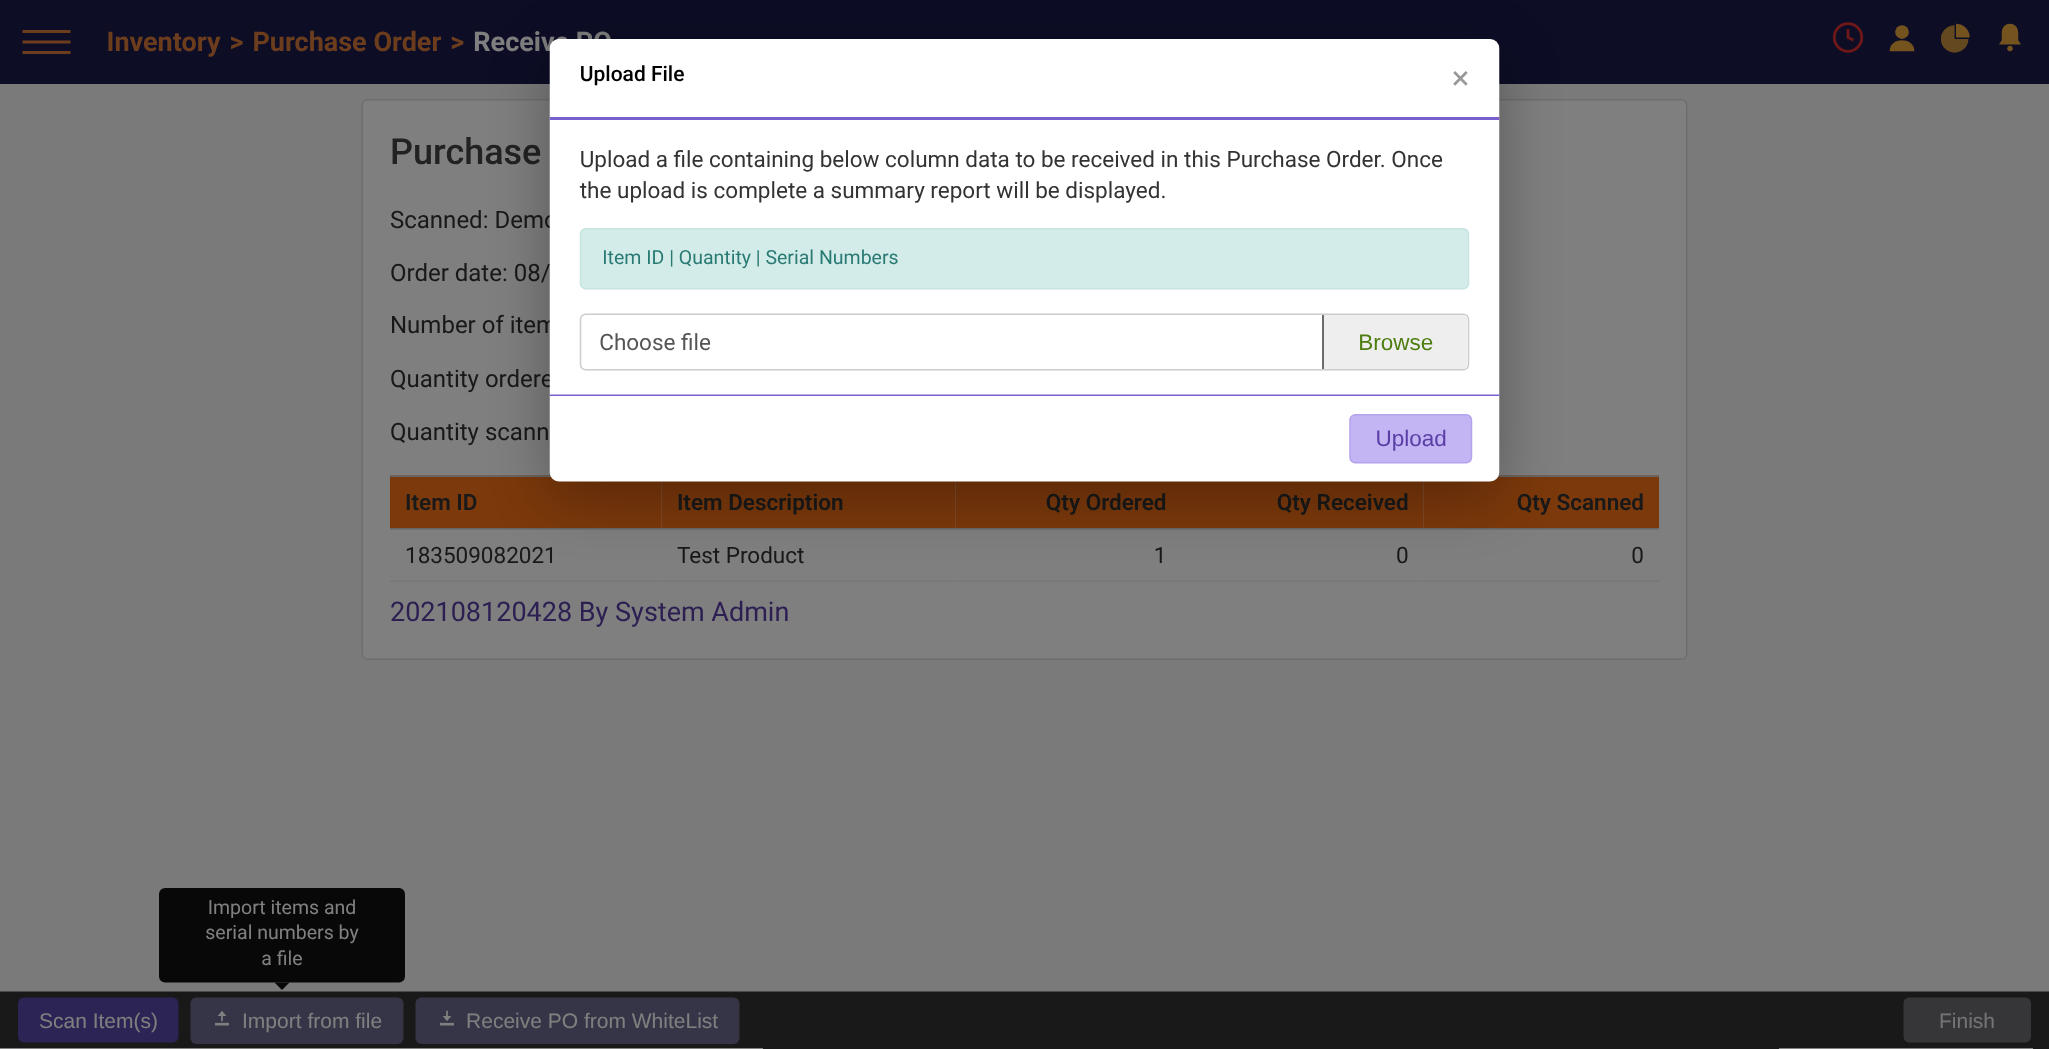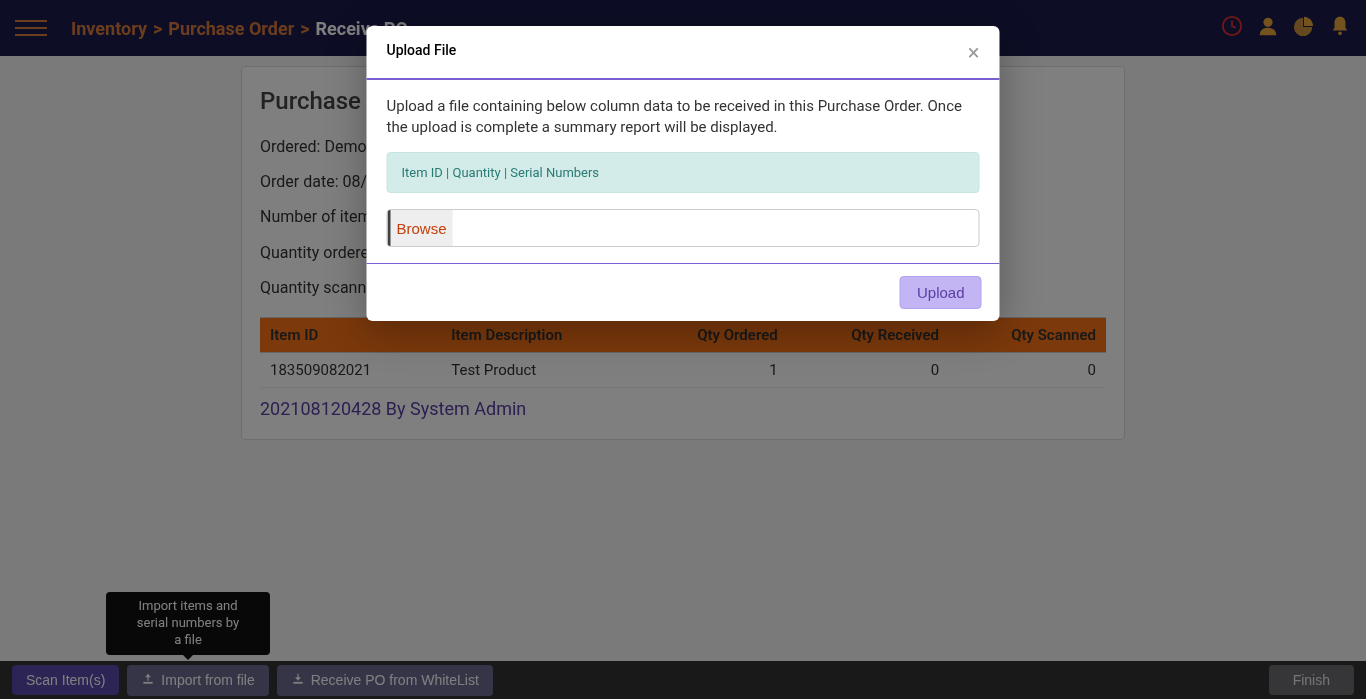--- a/index.html
+++ b/index.html
@@ -265,24 +265,24 @@
       flex: 1;
       padding: 8px 12px;
       font-size: 15px;
       color: #555;
       display: flex;
       align-items: center;
     }
     .browse-btn {
       background: #eeeeee;
       border: none;
-      border-left: 3px solid #404040;
-      padding: 0 6px;
+      border-left: 1px solid #404040;
+      padding: 0 23px;
       font-size: 15px;
-      color: #c2410c;
+      color: #4d7c0f;
       cursor: pointer;
     }
     .modal-footer {
       border-top: 1px solid #7a5fd1;
       padding: 12px 18px;
       display: flex;
       justify-content: flex-end;
     }
     .upload-btn {
       background: #c3b4f4;
@@ -337,21 +337,21 @@
           <circle cx="12" cy="20" r="2"></circle>
         </svg>
     </span>
   </div>
 </div>
 
 <div class="content-area">
   <div class="po-card">
     <h2 class="po-title">Purchase Order</h2>
     <div class="po-meta">
-      <div><span>Ordered: </span><span>Demo Ve</span></div>
+      <div><span>Scanned: </span><span>Demo Ve</span></div>
       <div><span>Order date: </span><span>08/10/</span></div>
       <div>Number of items i</div>
       <div>Quantity ordered:</div>
       <div>Quantity scanned:</div>
     </div>
     <table class="po-table">
       <thead>
         <tr>
           <th>Item ID</th>
           <th>Item Description</th>
@@ -404,19 +404,20 @@
 <div class="modal-backdrop"></div>
 <div class="modal">
   <div class="modal-header">
     <div class="modal-title">Upload File</div>
     <div class="modal-close">×</div>
   </div>
   <div class="modal-body">
     <p class="modal-desc">Upload a file containing below column data to be received in this Purchase Order. Once the upload is complete a summary report will be displayed.</p>
     <div class="column-hint">Item ID | Quantity | Serial Numbers</div>
     <div class="file-row">
+      <div class="file-label">Choose file</div>
       <button class="browse-btn">Browse</button>
     </div>
   </div>
   <div class="modal-footer">
     <button class="upload-btn">Upload</button>
   </div>
 </div>
 
 </body></html>

